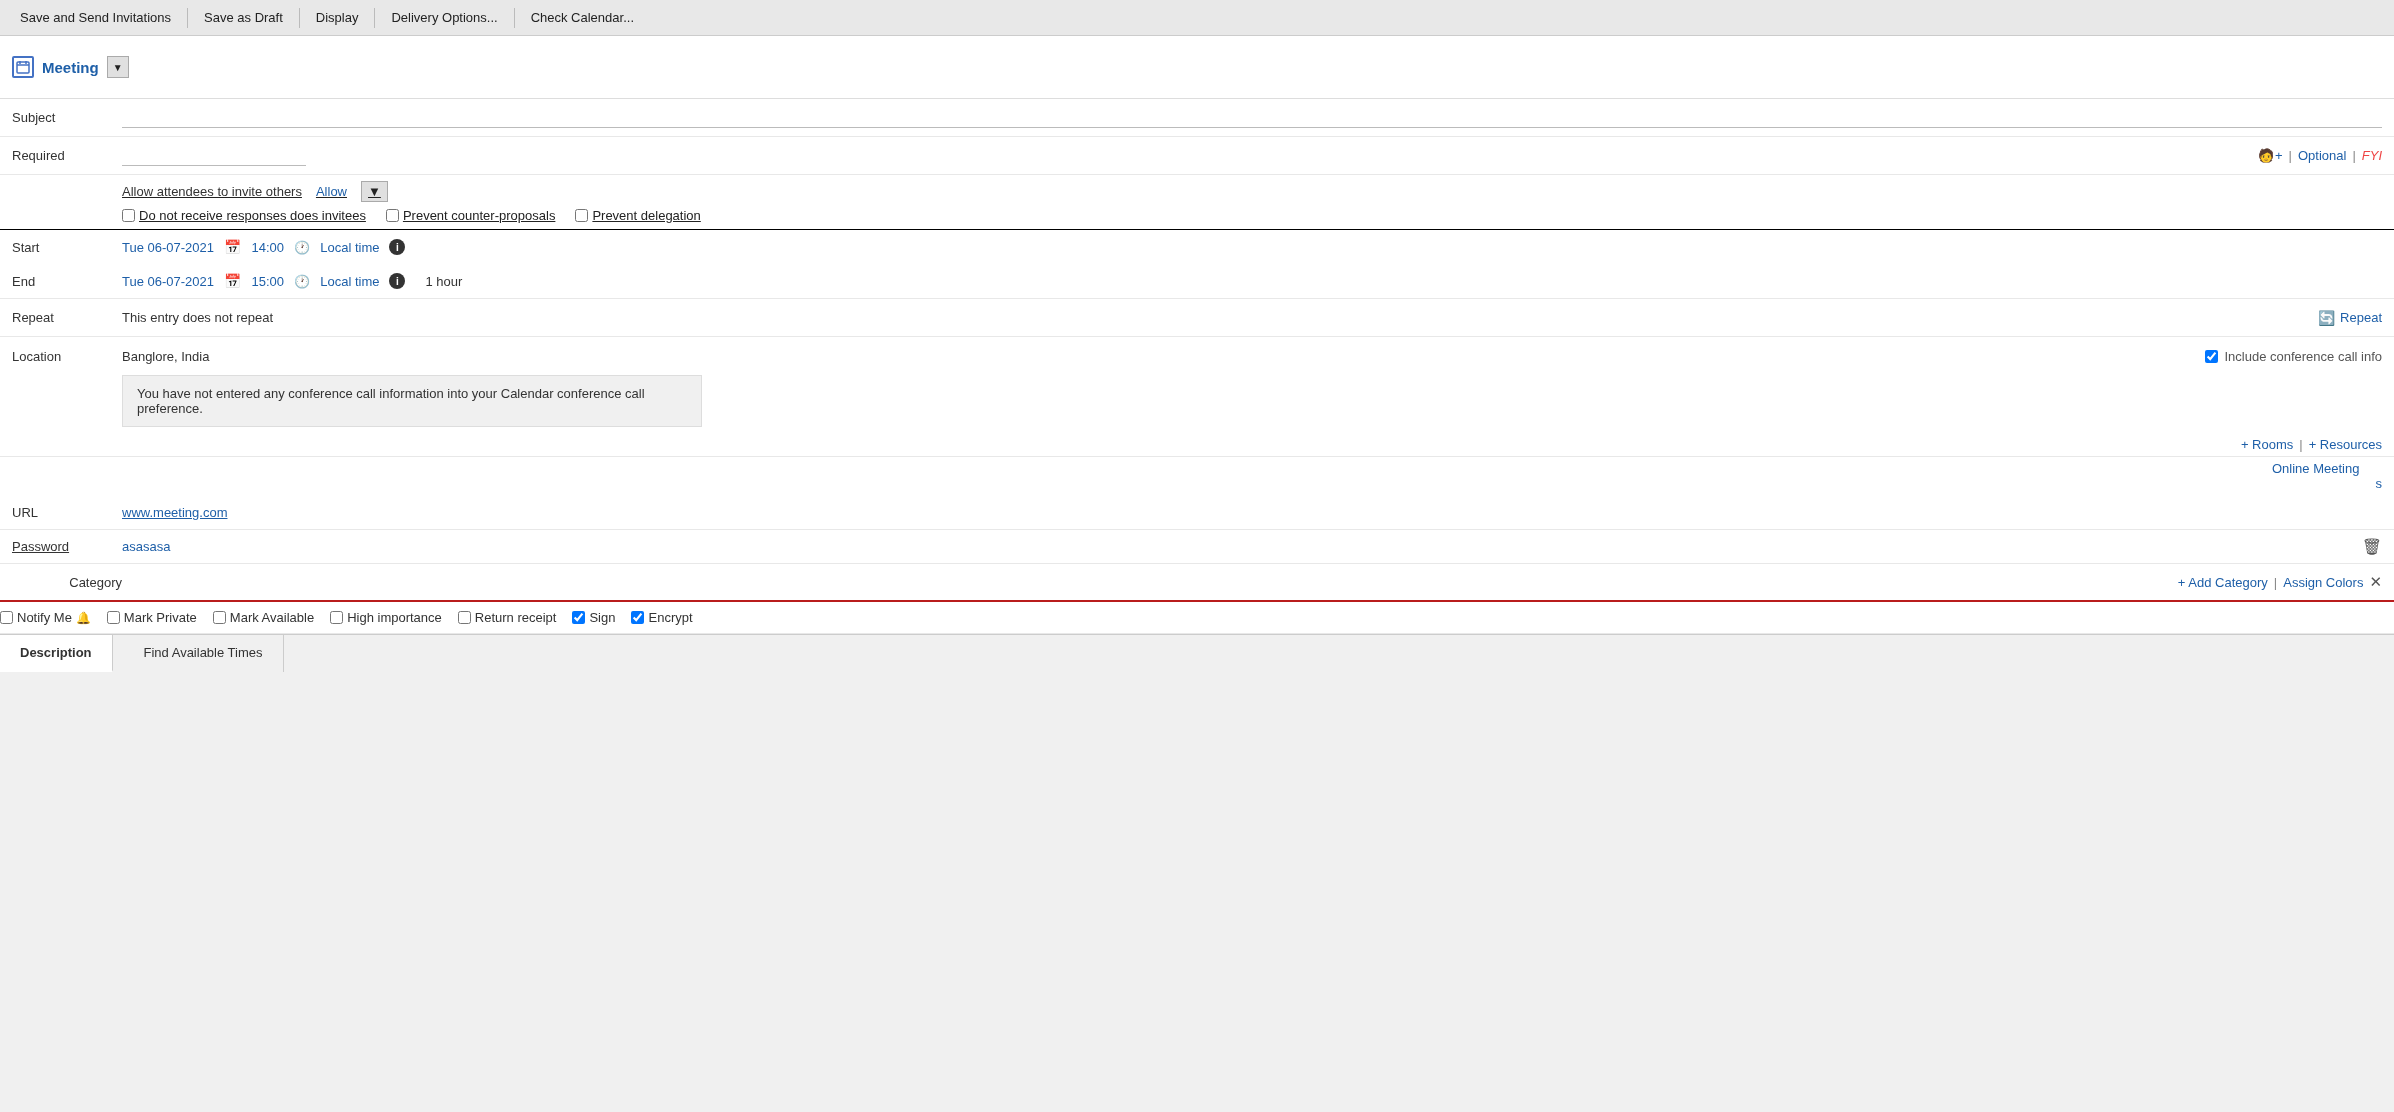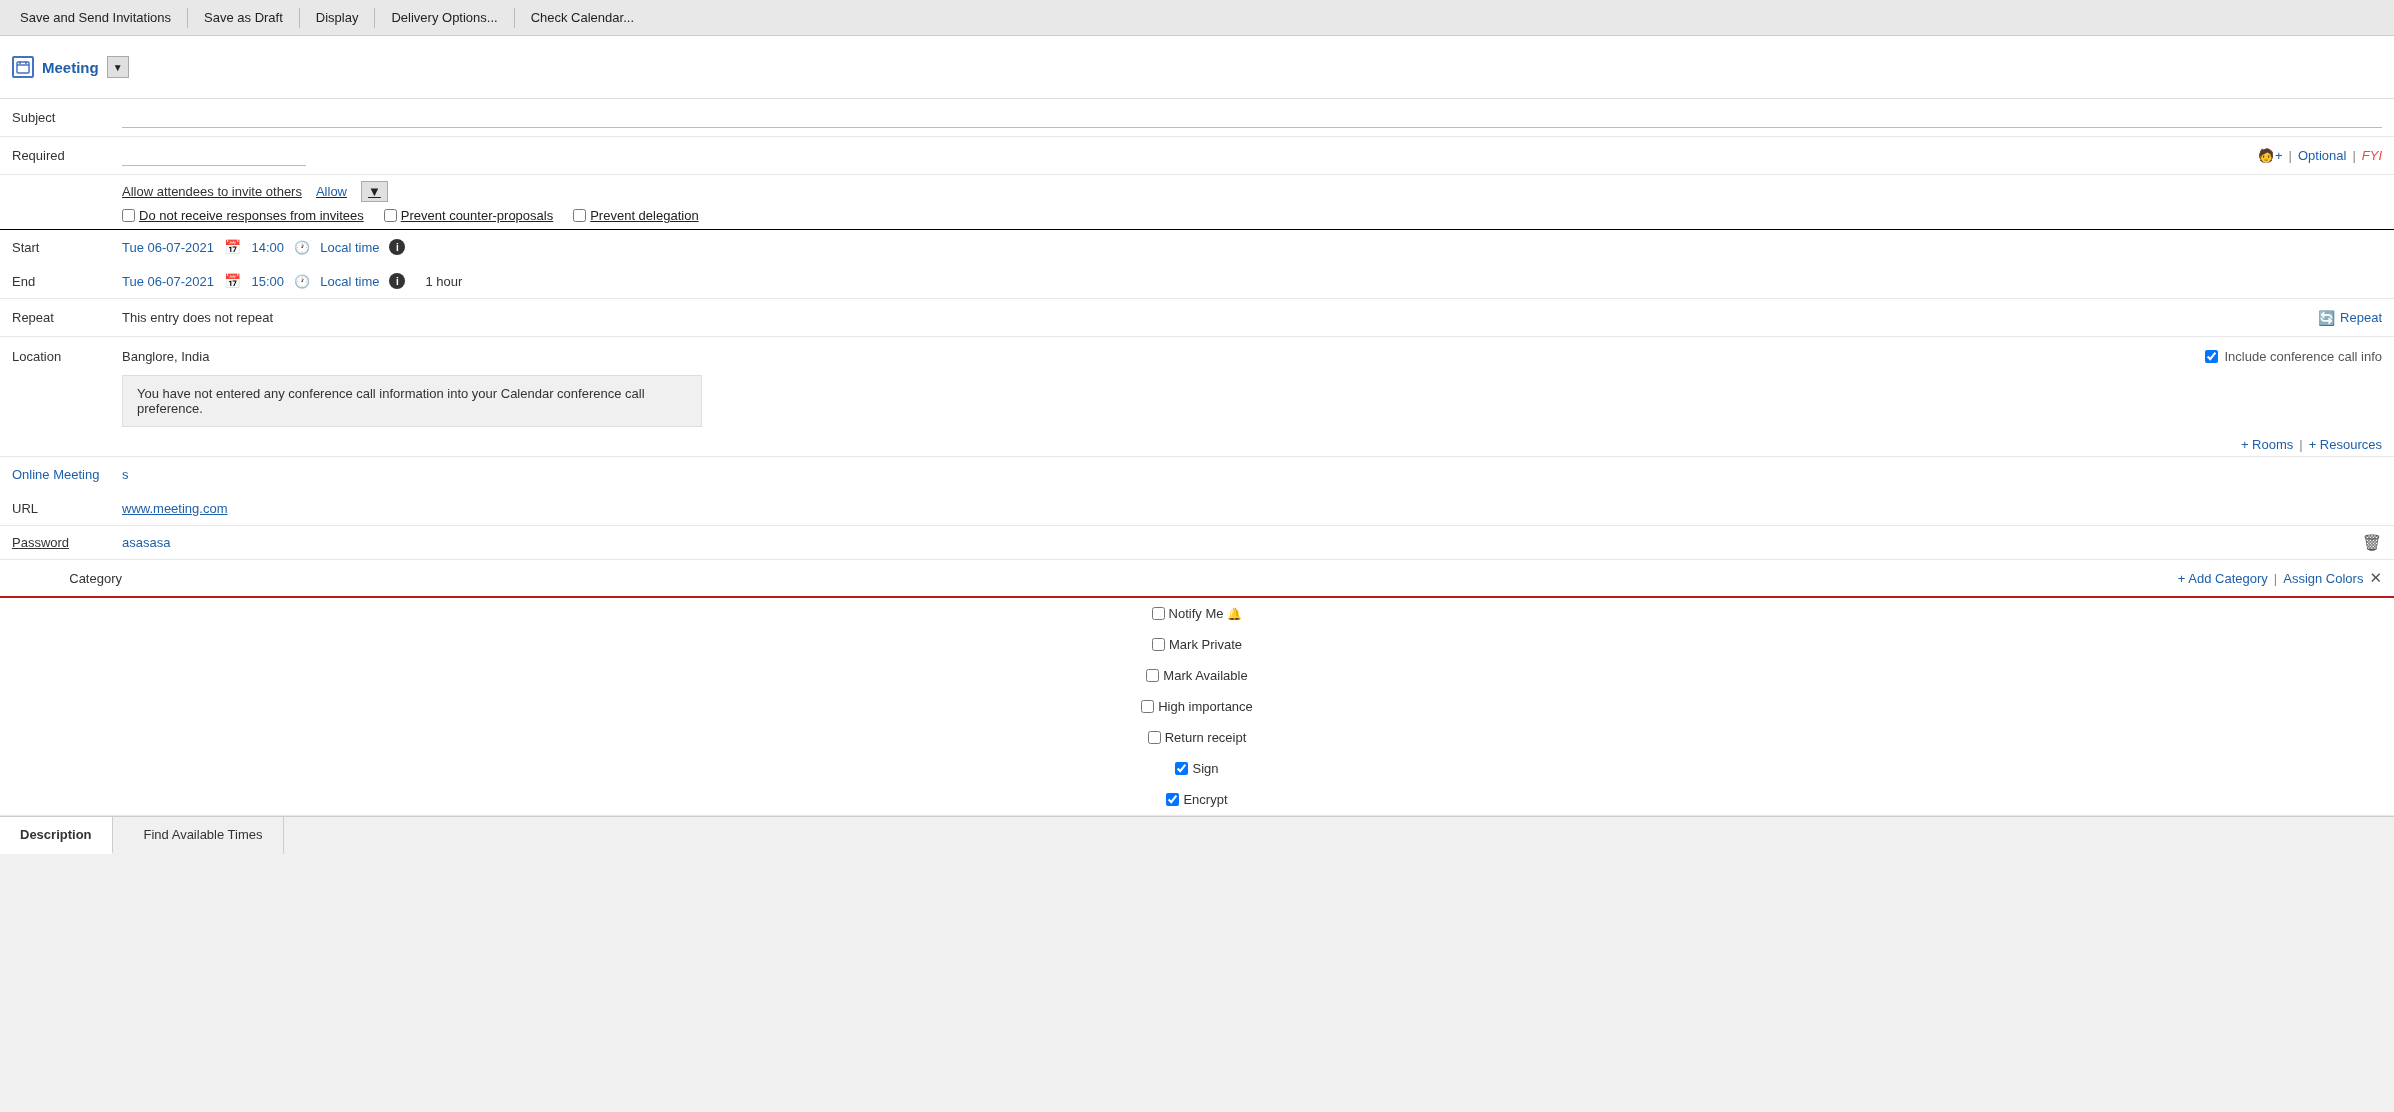--- a/index.html
+++ b/index.html
@@ -241,23 +241,24 @@
       font-size: 13px;
       gap: 6px;
     }
     .rooms-link { color: #1e5fa8; cursor: pointer; text-decoration: none; }
 
     .online-section {
       border-bottom: 1px solid #e8e8e8;
     }
     .online-row {
       display: flex;
-      align-items: center;
+      align-items: flex-end;
       padding: 4px 12px;
       min-height: 34px;
+      flex-direction: column;
     }
     .online-label { width: 110px; min-width: 110px; font-size: 13px; color: #1e5fa8; cursor: pointer; }
     .online-s { color: #1e5fa8; font-size: 13px; }
 
     .url-row {
       display: flex;
       align-items: center;
       padding: 4px 12px;
       min-height: 34px;
     }
@@ -294,21 +295,20 @@
     .cat-link { color: #1e5fa8; cursor: pointer; text-decoration: none; }
     .cat-x { color: #555; cursor: pointer; font-size: 15px; }
 
     .bottom-checkboxes {
       display: flex;
       align-items: center;
       padding: 8px 0;
       border-bottom: 1px solid #e8e8e8;
       gap: 16px;
       flex-wrap: wrap;
-      flex-direction: column;
     }
     .cb-item {
       display: flex;
       align-items: center;
       gap: 4px;
       font-size: 13px;
       color: #333;
     }
     .bell-icon { font-size: 12px; color: #555; }
 
@@ -402,21 +402,21 @@
 
   <div class="options-row">
     <div class="allow-row">
       <span class="allow-text">Allow attendees to invite others</span>
       <a href="#" class="allow-link" style="margin-left:6px;">Allow</a>
       <div class="select-dropdown" style="margin-left:6px;">▼</div>
     </div>
     <div class="checkboxes-row">
       <label class="checkbox-item">
         <input type="checkbox" style="">
-        <span>Do not receive responses from invitees</span>
+        <span>Do not receive responses does invitees</span>
       </label>
       <label class="checkbox-item">
         <input type="checkbox" style="">
         <span>Prevent counter-proposals</span>
       </label>
       <label class="checkbox-item">
         <input type="checkbox" style="">
         <span>Prevent delegation</span>
       </label>
     </div>

